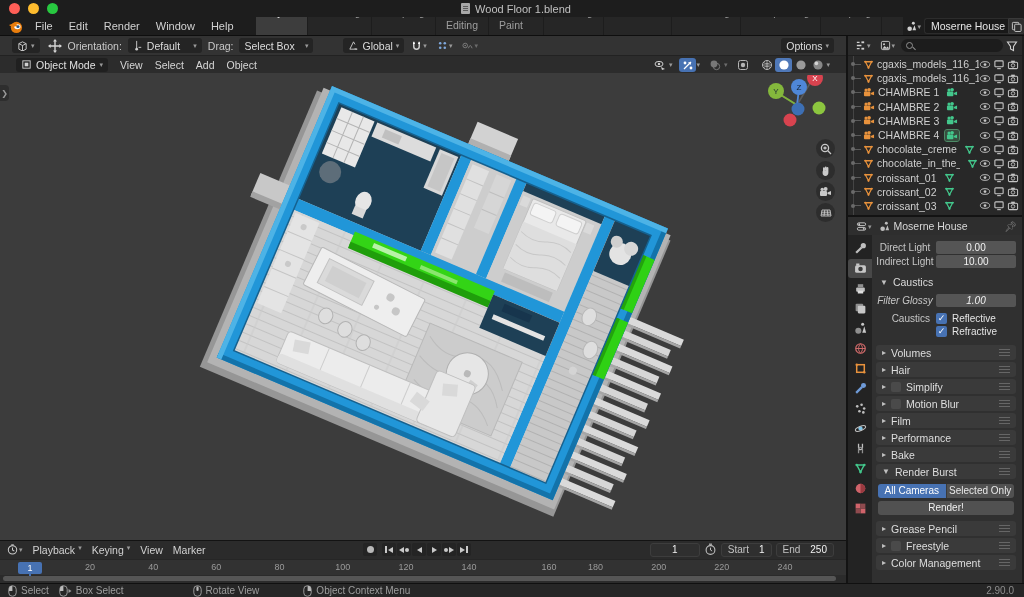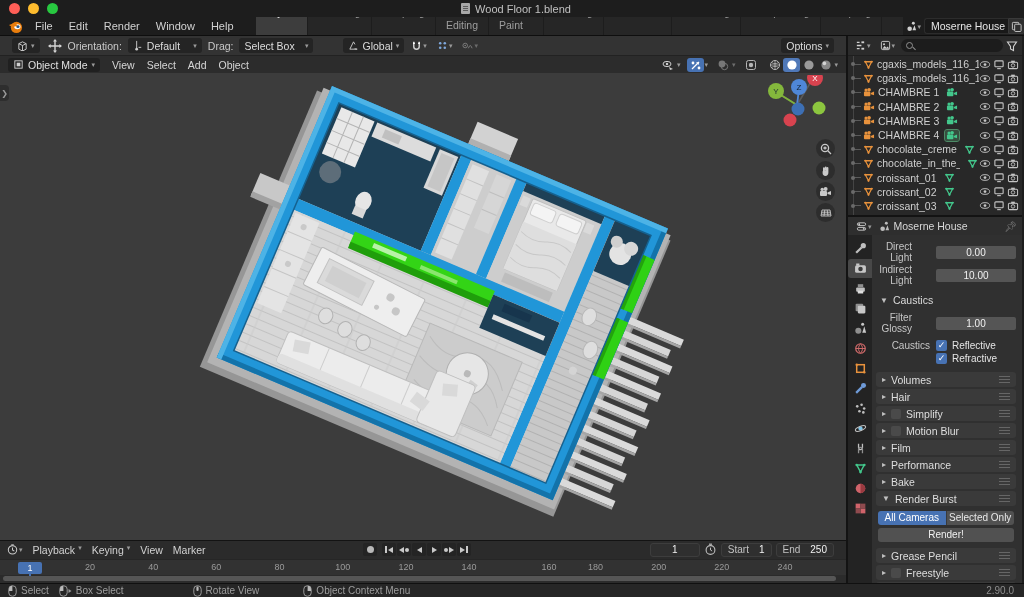--- a/index.html
+++ b/index.html
@@ -35,21 +35,21 @@
   .cols{display:flex;flex:none;height:547px}
   .leftcol{width:848px;display:flex;flex-direction:column;border-right:2px solid var(--c-border)}
   .rightcol{width:174px;display:flex;flex-direction:column}
   
   .toolsettings{height:20px;background:var(--c-row2);display:flex;align-items:center;padding:0 12px;gap:4px;flex:none;border-bottom:1px solid #222}
   .ts-label{font-size:10.5px;color:#c9c9c9;margin:0 2px}
   .drop{display:flex;align-items:center;gap:3px;background:var(--c-field);border-radius:3px;height:15px;padding:0 5px;font-size:10.5px;color:#dcdcdc}
   .mini-ico{width:11px;height:11px;flex:none}
   .spacer{flex:1}
   
-  .vpheader{height:17px;background:var(--c-row3);display:flex;align-items:center;padding:0 8px;gap:2px;flex:none}
+  .vpheader{height:17px;background:var(--c-row3);display:flex;align-items:center;padding:0 16px;gap:2px;flex:none}
   .mode-drop{display:flex;align-items:center;gap:4px;background:#202020;border-radius:3px;height:14px;padding:0 5px;font-size:10.5px;color:#e0e0e0}
   .vp-menu{font-size:10.5px;color:#d6d6d6;padding:0 6px;border-radius:3px;line-height:14px}
   .hicon{width:17px;height:14px;border-radius:3px;display:flex;align-items:center;justify-content:center;flex:none}
   .hicon.blue{background:var(--c-accent)}
   .hicon.on{background:#4f78b8}
   .hgroup{display:flex;align-items:center;gap:0;margin-left:5px}
   
   .viewport{height:467px;position:relative;background:var(--c-vp);overflow:hidden;flex:none}
   .vp-tab-toggle{position:absolute;left:0;top:12px;width:9px;height:16px;background:#2e2e2e;border-radius:0 4px 4px 0;color:#9a9a9a;font-size:8px;display:flex;align-items:center;justify-content:center}
   .gizmo{position:absolute;right:12px;top:2px}
@@ -95,21 +95,21 @@
   .props{flex:1;background:var(--c-props);display:flex;flex-direction:column;border-top:2px solid var(--c-border);overflow:hidden}
   .props-header{height:18px;display:flex;align-items:center;gap:4px;padding:0 5px;background:#2e2e2e;flex:none}
   .crumb{display:flex;align-items:center;gap:4px;font-size:10.5px;color:#d8d8d8}
   .pin{margin-left:auto;color:#8a8a8a;font-size:10px}
   .props-body{flex:1;display:flex}
   .ptabs{width:24px;background:#232323;display:flex;flex-direction:column;align-items:center;padding-top:4px;gap:1px;flex:none}
   .ptab{width:24px;height:19px;display:flex;align-items:center;justify-content:center}
   .ptab.active{background:#484848;border-radius:3px 0 0 3px}
   .pcontent{flex:1;padding:6px 6px 0 4px;overflow:hidden}
   .frow{display:flex;align-items:center;margin-bottom:1px}
-  .frow .flabel{width:60px;text-align:right;font-size:10px;color:#c6c6c6;padding-right:24px;flex:none}
+  .frow .flabel{width:60px;text-align:center;font-size:10px;color:#c6c6c6;padding-right:2px;flex:none}
   .frow .fval{flex:1;height:13px;background:var(--c-slider);border-radius:2px;font-size:10px;color:#f2f2f2;text-align:center;line-height:13px}
   .sect{display:flex;align-items:center;gap:5px;font-size:10.5px;color:#dadada;margin:8px 0 6px 4px}
   .arr{font-size:8px;color:#c0c0c0}
   .cbrow{display:flex;align-items:center;margin-bottom:2px}
   .cbrow .flabel{width:60px;text-align:right;font-size:10px;color:#c6c6c6;padding-right:6px;flex:none}
   .cbox{width:11px;height:11px;background:var(--c-accent);border-radius:2px;color:#fff;font-size:9px;line-height:11px;text-align:center;flex:none}
   .cblabel{font-size:10px;color:#e4e4e4;margin-left:5px}
   .panel{height:15px;background:var(--c-phead);border-radius:3px;display:flex;align-items:center;padding:0 6px;margin-bottom:2px;font-size:10.5px;color:#dedede;gap:5px}
   .panel .grip{margin-left:auto;width:11px;height:7px;background:repeating-linear-gradient(to bottom,#666 0 1px,transparent 1px 3px)}
   .pcheck{width:10px;height:10px;background:#4a4a4a;border-radius:2px;flex:none}
@@ -1251,21 +1251,21 @@
                 <span class="fval">0.00</span>
               </div>
               <div class="frow">
                 <span class="flabel">Indirect Light</span>
                 <span class="fval">10.00</span>
               </div>
               <div class="sect">
                 <span class="arr">▼</span>
                 <span>Caustics</span>
               </div>
-              <div class="frow" style="margin-bottom: 6px;">
+              <div class="frow" style="margin-bottom: 6px; font-style: italic;">
                 <span class="flabel">Filter Glossy</span>
                 <span class="fval">1.00</span>
               </div>
               <div class="cbrow">
                 <span class="flabel">Caustics</span>
                 <span class="cbox">✓</span>
                 <span class="cblabel">Reflective</span>
               </div>
               <div class="cbrow">
                 <span class="flabel"></span>

